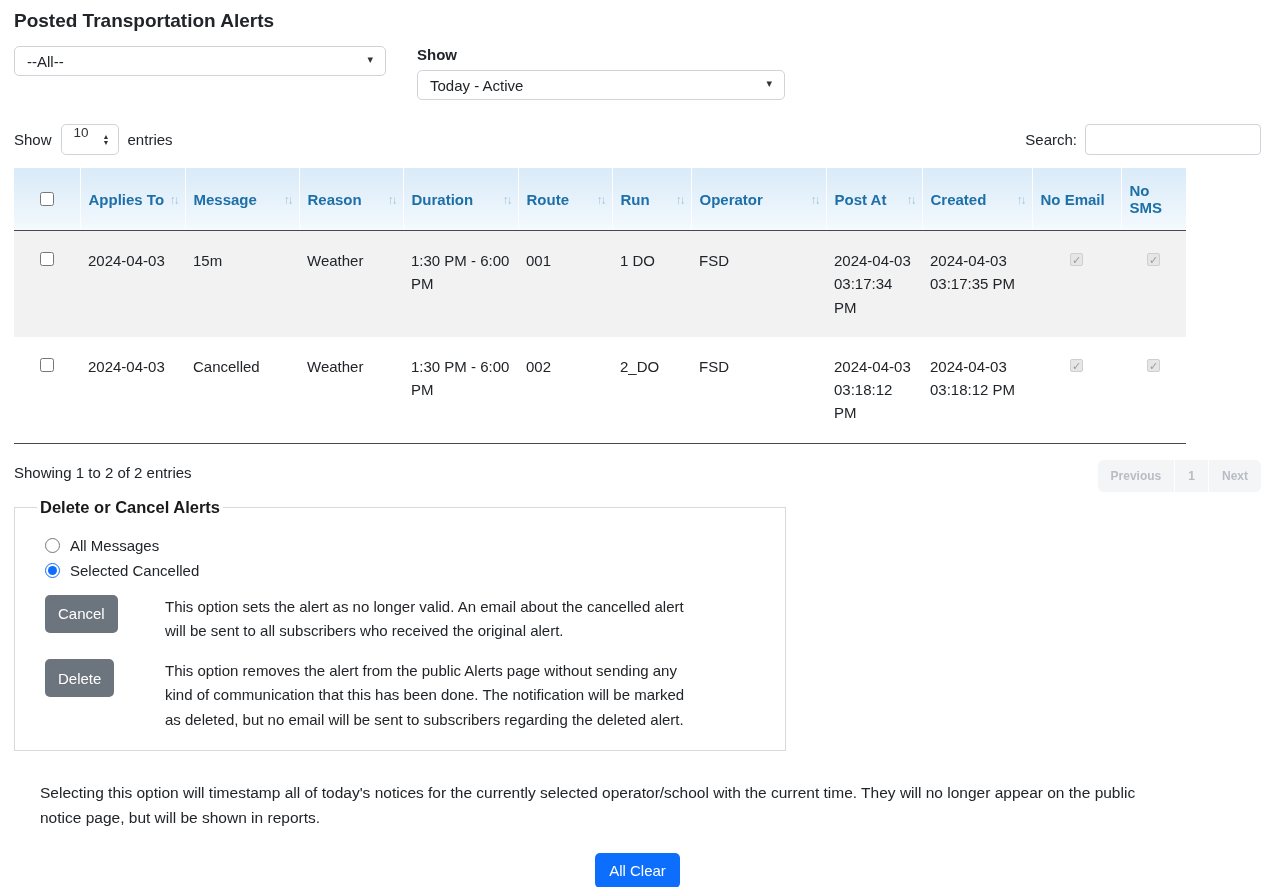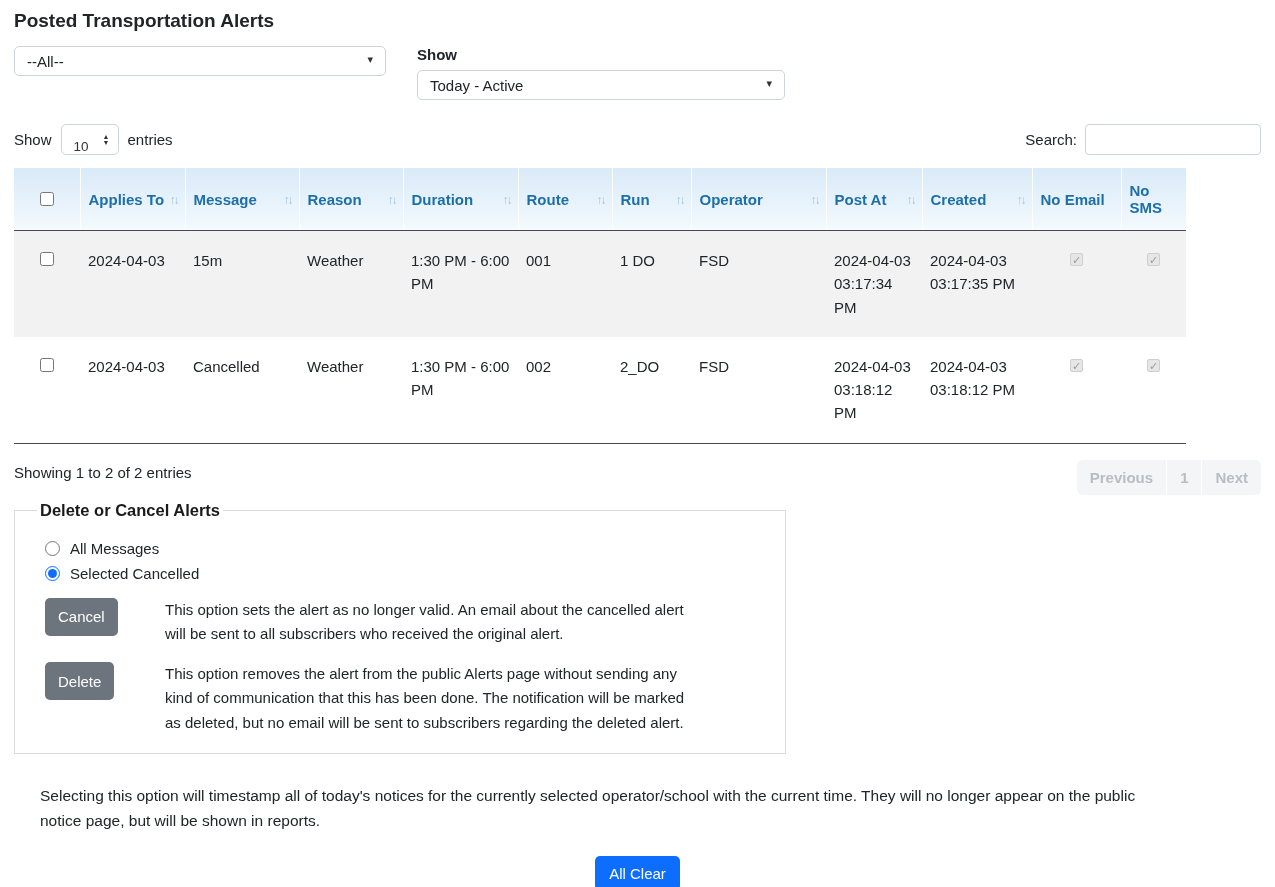--- a/index.html
+++ b/index.html
@@ -37,21 +37,21 @@
 
   
   .dt-controls {
     margin-top: 24px; margin-bottom: 13px;
     display: flex; justify-content: space-between; align-items: center;
   }
   .length-ctl { display: flex; align-items: center; gap: 9px; font-size: 15px; }
   .length-select {
     position: relative; width: 58px; height: 31px;
     border: 1px solid #ced4da; border-radius: 5px; background: #fff;
-    display: flex; align-items: flex-end; padding-left: 12px;
+    display: flex; align-items: flex-start; padding-left: 12px;
     font-size: 13.5px; color: #333; cursor: default;
   }
   .spinner { position: absolute; right: 8px; top: 50%; transform: translateY(-50%);
     display: flex; flex-direction: column; line-height: 6px; font-size: 7px; color: #333; }
   .search-ctl { display: flex; align-items: center; gap: 8px; font-size: 15px; }
   .search-ctl input {
     width: 176px; height: 31px;
     border: 1px solid #ced4da; border-radius: 4px;
     font-family: inherit; font-size: 14px; padding: 0 8px; color: #212529;
   }
@@ -94,21 +94,21 @@
   .faux-check.checked::after {
     content: "✓"; position: absolute; left: 1px; top: -2px;
     font-size: 11px; color: #9a9a9a; font-weight: bold;
   }
 
   
   .dt-footer { display: flex; justify-content: space-between; align-items: flex-start; margin-top: 16px; }
   .dt-info { font-size: 15px; padding-top: 4px; }
   .pagination { display: flex; background: #f4f5f7; border-radius: 6px; overflow: hidden; }
   .page-item {
-    padding: 9px 13px; font-size: 15px; font-weight: bold; color: #b8bdc4;
+    padding: 9px 13px; font-size: 12px; font-weight: bold; color: #b8bdc4;
     border-right: 1px solid #ffffff; cursor: default; user-select: none;
   }
   .page-item:last-child { border-right: none; }
 
   
   fieldset.delete-panel {
     margin-top: 6px; width: 772px;
     border: 1px solid #d9d9d9; padding: 14px 20px 18px 20px;
   }
   fieldset.delete-panel legend {

